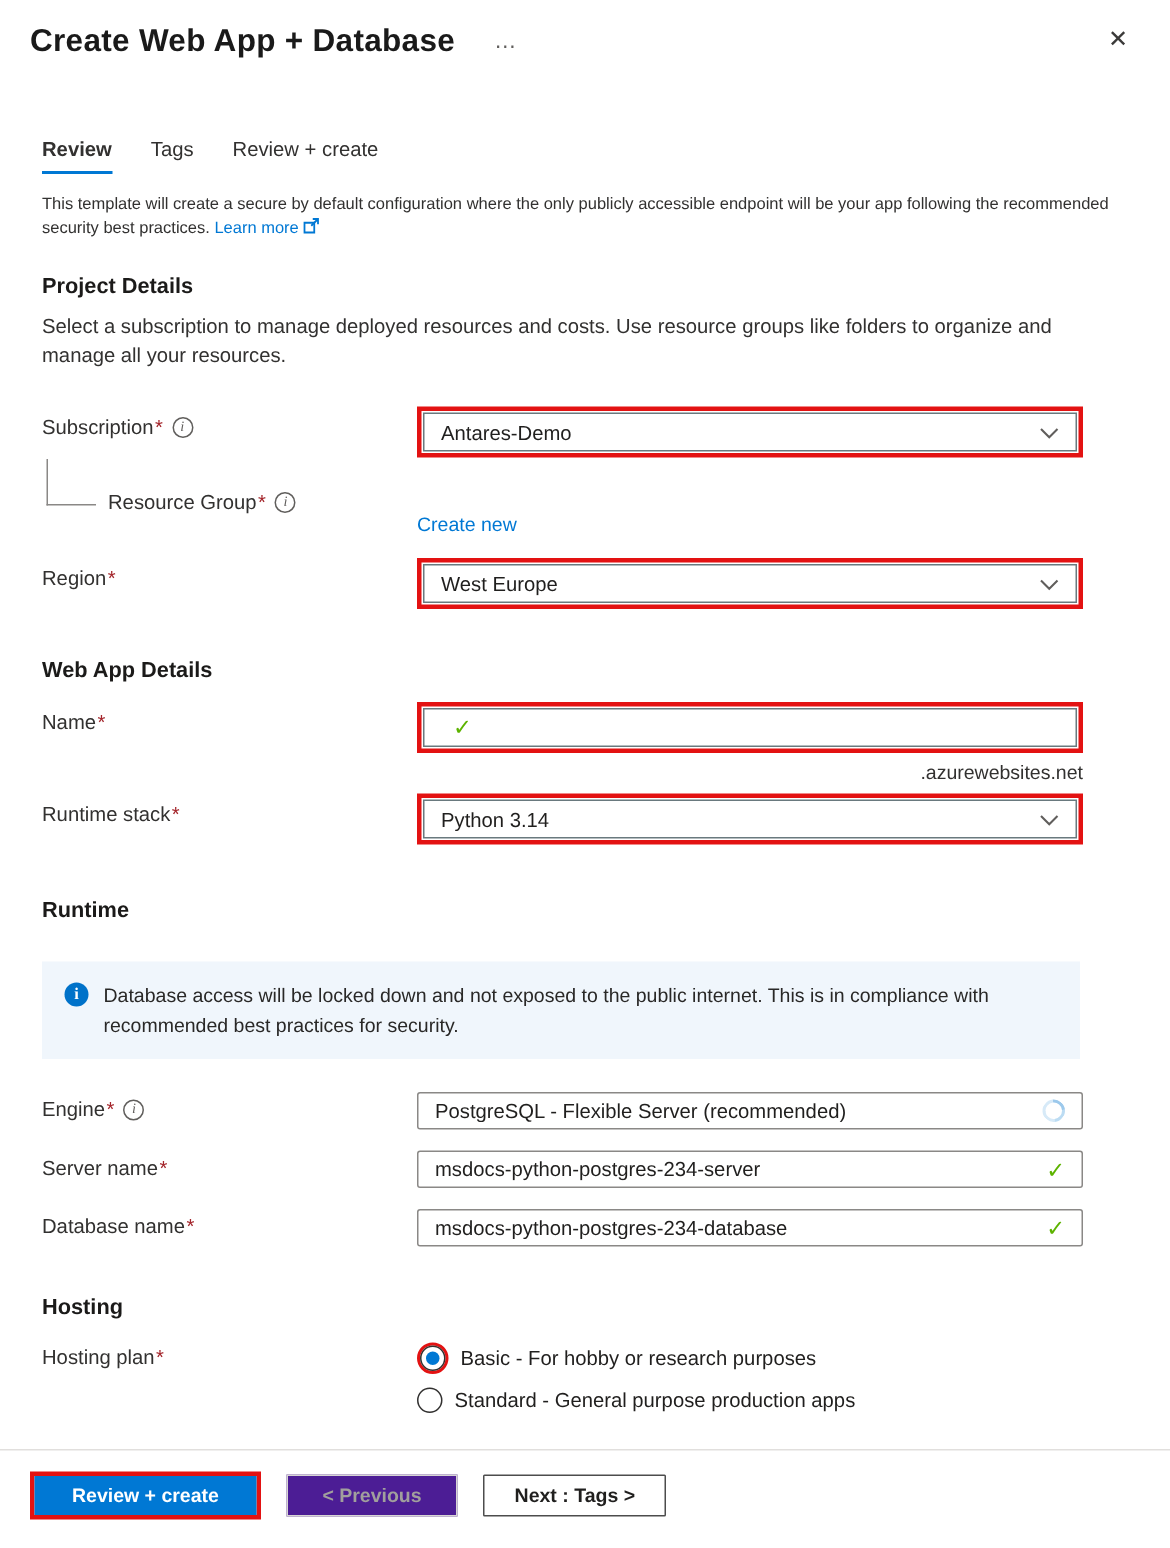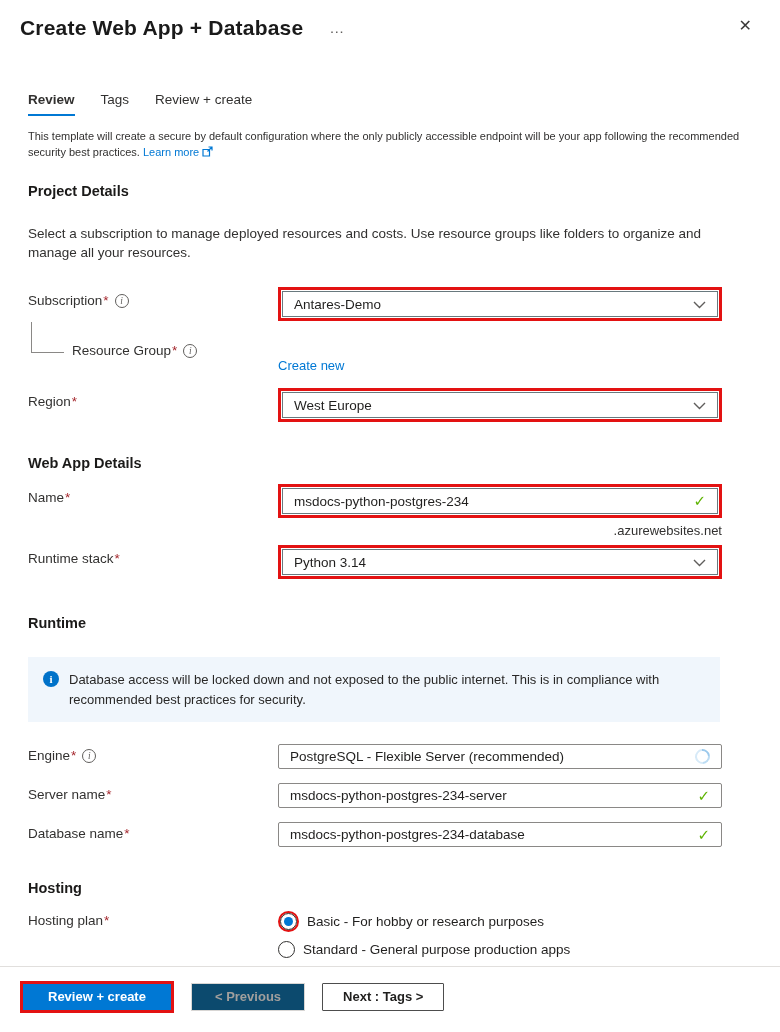--- a/index.html
+++ b/index.html
@@ -58,21 +58,21 @@
   .radio-ann { border:2.5px solid #e31212; border-radius:50%; padding:0px; display:inline-flex; }
   .radio { width:17px; height:17px; border:1.5px solid #323130; border-radius:50%; background:#fff; display:inline-flex; align-items:center; justify-content:center; flex-shrink:0; }
   .radio.sel::after { content:""; width:9px; height:9px; border-radius:50%; background:#0078d4; }
   .radio-lbl { font-size:13.5px; color:#201f1e; }
 
   
   .footer { position:absolute; left:0; right:0; bottom:0; height:66px; border-top:1px solid #e1dfdd; background:#fff; display:flex; align-items:center; padding:0 0 6px 20px; gap:17px; }
   .btn-ann { border:3px solid #e31212; display:inline-flex; }
   .btn { font-family:inherit; font-size:13px; cursor:pointer; }
   .btn-primary { background:#0078d4; color:#fff; border:none; height:26px; padding:0 25px; font-weight:bold; }
-  .btn-disabled { background:#0c4a6e; color:#a19f9d; border:1px solid #d8d6d4; height:28px; padding:0 23px; font-weight:bold; cursor:default; }
+  .btn-disabled { background:#4c1d95; color:#a19f9d; border:1px solid #d8d6d4; height:28px; padding:0 23px; font-weight:bold; cursor:default; }
   .btn-secondary { background:#fff; color:#201f1e; border:1px solid #4d4d4d; height:28px; padding:0 20px; font-weight:bold; border-radius:1px; }
 </style>
 </head>
 <body>
 
 <div class="screen">
 
   <div class="hdr">
     <span class="hdr-title">Create Web App + Database</span>
     <span class="hdr-more">…</span>
@@ -89,21 +89,21 @@
 
     <div class="intro">
       <span>This template will create a secure by default configuration where the only publicly accessible endpoint will be your app following the recommended security best practices.</span>
       <span class="link"><span>Learn more</span><span class="ext-ico"><svg width="11" height="11" viewBox="0 0 11 11">
               <path d="M1 3.5 H7.5 V10 H1 Z" fill="none" stroke="#0078d4" stroke-width="1.2"></path>
               <path d="M5.5 5.5 L10 1 M6.5 1 H10 V4.5" fill="none" stroke="#0078d4" stroke-width="1.2"></path>
             </svg></span></span>
     </div>
 
     <div class="sec-h" style="margin-top:21px">Project Details</div>
-    <div class="para" style="margin-top:25px">Select a subscription to manage deployed resources and costs. Use resource groups like folders to organize and manage all your resources.</div>
+    <div class="para" style="margin-top:9px">Select a subscription to manage deployed resources and costs. Use resource groups like folders to organize and manage all your resources.</div>
 
     <div class="row" style="margin-top:24px">
       <div class="lbl-col">
         <span><span>Subscription</span><span class="req">*</span></span>
         <span class="info-i">i</span>
       </div>
       <div class="fld-col">
         <div class="ann">
           <div class="field">
             <span class="val">Antares-Demo</span>
@@ -144,21 +144,20 @@
 
     <div class="sec-h" style="margin-top:33px">Web App Details</div>
 
     <div class="row" style="margin-top:13px">
       <div class="lbl-col">
         <span><span>Name</span><span class="req">*</span></span>
       </div>
       <div class="fld-col">
         <div class="ann">
           <div class="field">
-            <span class="val">msdocs-python-postgres-234</span>
             <span class="okcheck">✓</span>
           </div>
         </div>
         <div class="suffix">.azurewebsites.net</div>
       </div>
     </div>
 
     <div class="row" style="margin-top:7px">
       <div class="lbl-col">
         <span><span>Runtime stack</span><span class="req">*</span></span>

